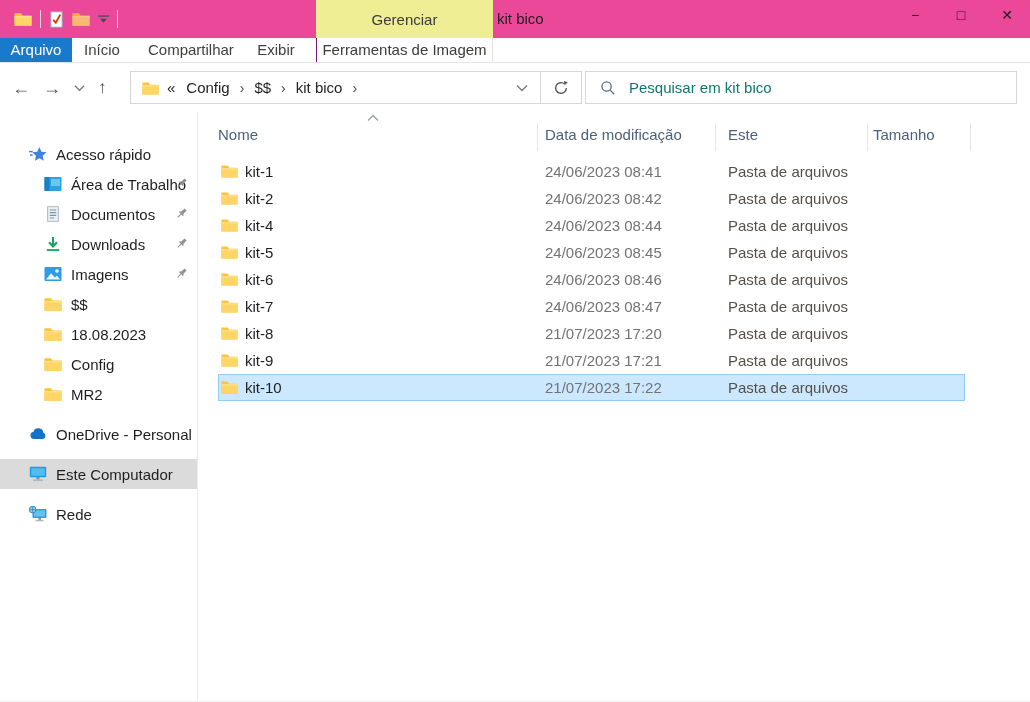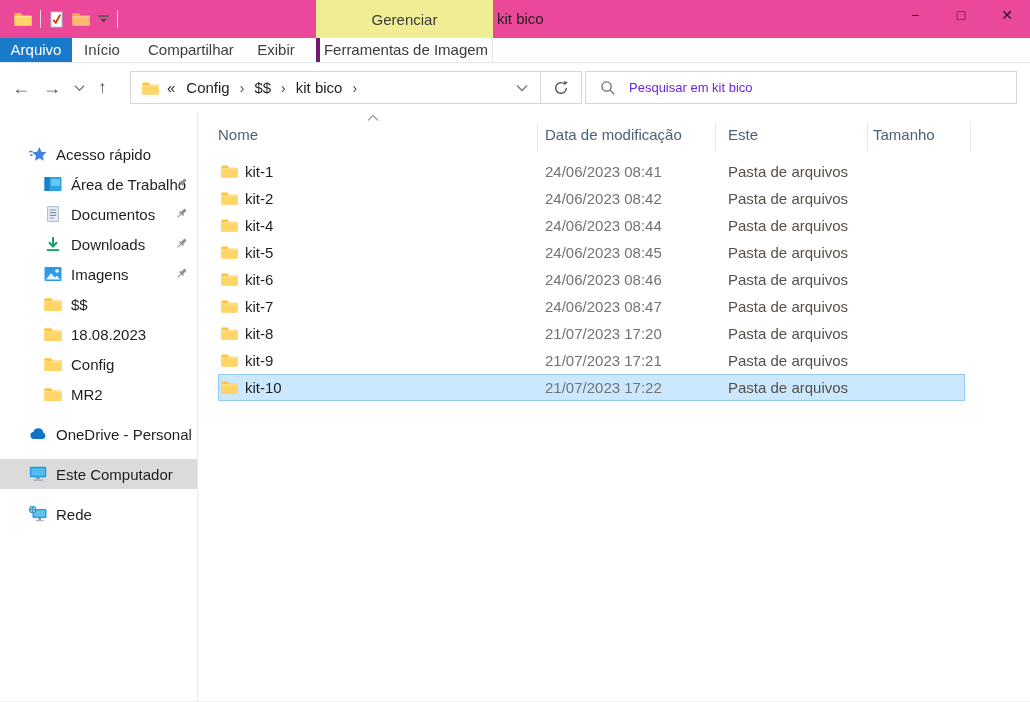--- a/index.html
+++ b/index.html
@@ -24,42 +24,42 @@
 
   
   .tabrow{position:absolute;top:38px;left:0;right:0;height:25px;background:#fff;
     border-bottom:1px solid #E2E7ED}
   .tab{position:absolute;top:0;height:24px;line-height:24px;text-align:center;
     font-size:15px;color:#3F3F3F;cursor:default}
   .tab-file{left:0;width:72px;background:var(--blue);color:#fff}
   .tab-home{left:76px;width:52px}
   .tab-share{left:148px;width:84px}
   .tab-view{left:246px;width:60px}
-  .tab-ctx{left:316px;width:177px;border-left:4px solid #701a75;border-right:1px solid #E3E3E3;color:#3B3B3B}
+  .tab-ctx{left:316px;width:177px;border-left:1px solid #701a75;border-right:1px solid #E3E3E3;color:#3B3B3B}
   .ribbon-right{position:absolute;right:8px;top:38px;height:24px;display:flex;align-items:center;gap:10px}
   .help-circle{width:19px;height:19px;border-radius:50%;background:#2D7CD4;color:#fff;
     font-size:12px;font-weight:bold;display:flex;align-items:center;justify-content:center}
 
   
   .navrow{position:absolute;top:63px;left:0;right:0;height:49px;background:#fff}
   .nav-icons{position:absolute;left:12px;top:0;height:49px;display:flex;align-items:center;gap:13px;color:#5A5A5A}
   .nav-arrow{font-size:18px;line-height:1}
   .nav-up{font-size:17px;color:#4A4A4A}
   .addressbar{position:absolute;left:130px;top:8px;width:452px;height:33px;
     border:1px solid #D6D6D6;display:flex;align-items:center;background:#fff}
   .addr-inner{display:flex;align-items:center;flex:1;padding-left:11px;gap:2px}
   .crumb{font-size:15px;color:#1F1F1F;padding:0 6px;white-space:nowrap}
   .crumb-sep{font-size:14px;color:#4A4A4A;padding:0 2px}
   .crumb-prefix{font-size:15px;color:#1F1F1F;padding:0 3px 0 6px}
   .addr-chevron{margin-left:auto;margin-right:12px;display:flex;align-items:center}
   .addr-refresh{width:41px;height:31px;border-left:1px solid #D6D6D6;display:flex;
     align-items:center;justify-content:center}
   .searchbox{position:absolute;left:585px;top:8px;width:432px;height:33px;border:1px solid #D6D6D6;
     display:flex;align-items:center;gap:13px;padding-left:14px;background:#fff}
-  .search-placeholder{color:#6d28d9;font-size:13px}
+  .search-placeholder{color:#0f766e;font-size:15px}
 
   
   .sidebar{position:absolute;top:112px;left:0;width:198px;bottom:0;background:#fff;
     border-right:1px solid #EBEBEB;padding-top:27px}
   .side-item{position:relative;height:30px;display:flex;align-items:center;gap:9px;
     padding-left:29px;font-size:15px;color:#1F1F1F;cursor:default}
   .side-item.lvl1{padding-left:44px}
   .side-item.gap{margin-top:10px}
   .side-item.selected{background:var(--sidesel)}
   .side-label{white-space:nowrap;overflow:hidden;flex:1}

